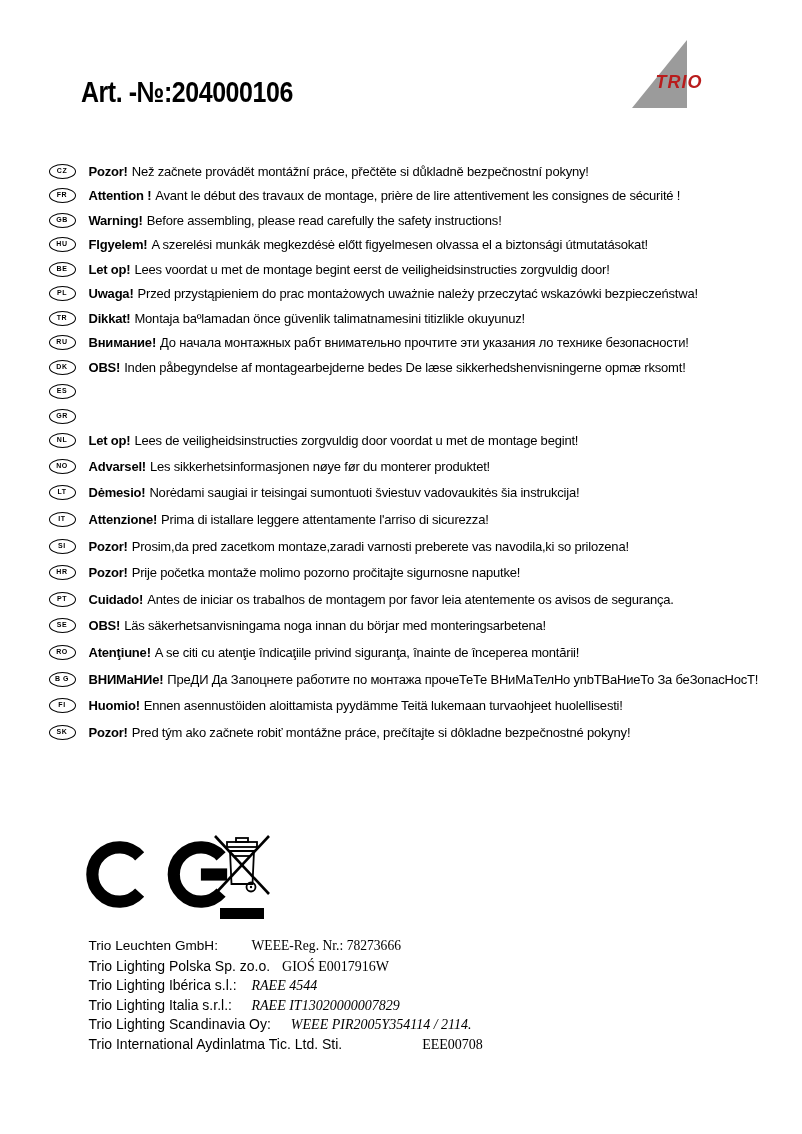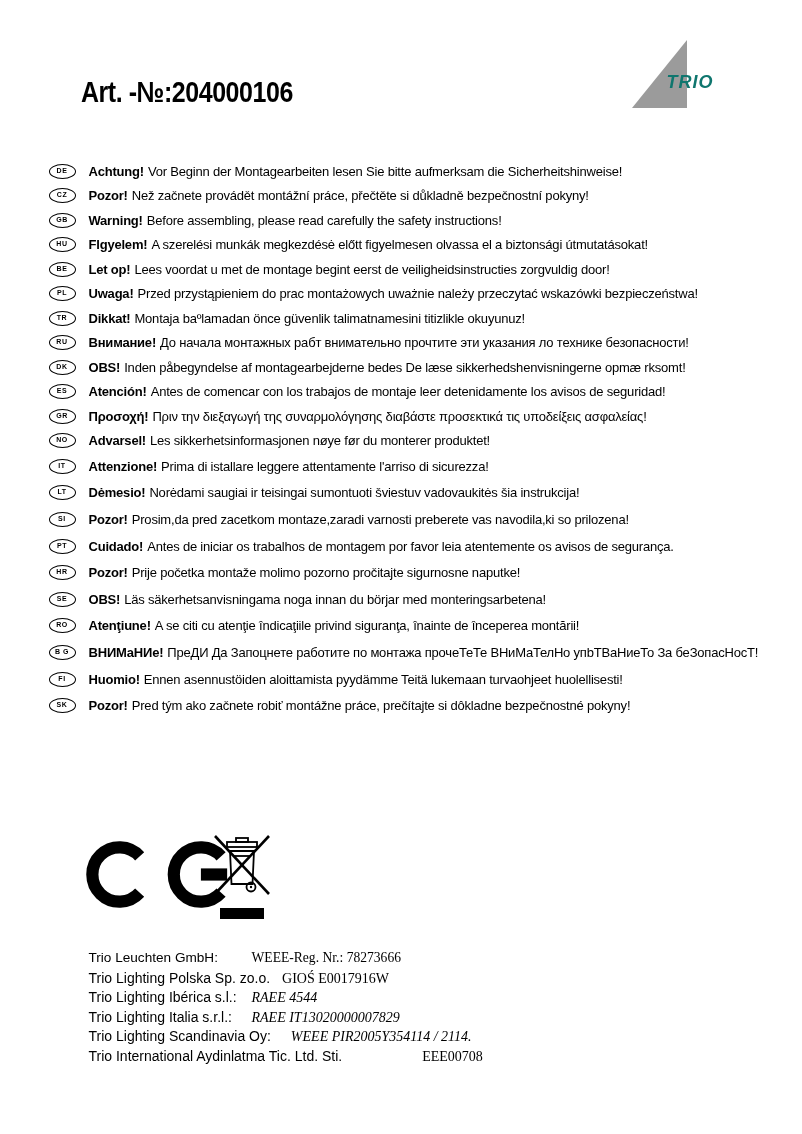--- a/index.html
+++ b/index.html
@@ -15,21 +15,21 @@
     font-size:29px; font-weight:bold; letter-spacing:-0.5px;
     transform:scaleX(0.86); transform-origin:left center; white-space:nowrap;
   }
   .logo {
     position:absolute; left:621px; top:40px; width:100px; height:70px;
   }
   .logo svg { position:absolute; left:0; top:0; }
   .logo-text {
     position:absolute; left:24px; top:32px;
     font-size:18px; font-weight:bold; font-style:italic;
-    color:#0f766e; letter-spacing:1px;margin-left:11px;
+    color:#b91c1c; letter-spacing:1px;
   }
 
   
   .warnings {
     position:absolute; left:38px; top:159px; width:740px;
     display:flex; flex-direction:column;
   }
   .warning-row { display:flex; align-items:center; height:24.5px; }
   .warnings .warning-row:nth-child(n+13) { height:26.6px; }
   .badge {
@@ -44,21 +44,21 @@
   .lead { font-weight:bold; margin-right:4px; }
 
   
   .symbols { position:absolute; left:75px; top:836px; height:90px; }
   .ce-mark { position:absolute; left:0; top:2px; }
   .weee-bin { position:absolute; left:126px; top:-4px; }
 
   
   .registrations {
     position:absolute; left:78px; top:938px; width:650px;
-    display:flex; flex-direction:column;margin-top:12px;
+    display:flex; flex-direction:column;
   }
   .reg-row { display:flex; align-items:baseline; height:19.5px; font-size:14px; }
   .registrations .reg-row:nth-child(1) { font-size:13.6px; }
   .reg-label { display:inline-block; min-width:163px; flex:0 0 auto; }
   .reg-number { white-space:nowrap;font-family:Liberation Serif, serif; }
   .reg-number.italic { font-style:italic;text-align:center; }
   .registrations .reg-row:nth-child(2) .reg-number { margin-left:12px; }
   .registrations .reg-row:nth-child(5) .reg-number { margin-left:20px; }
   .registrations .reg-row:nth-child(6) .reg-label  { min-width:0; }
   .registrations .reg-row:nth-child(6) .reg-number { margin-left:80px;text-align:right; }
@@ -72,30 +72,30 @@
 
   <div class="logo">
     <svg width="100" height="70" viewBox="0 0 100 70">
       <polygon points="55,0 55,68 0,68" fill="#9b9b9b"></polygon>
     </svg>
     <span class="logo-text">TRIO</span>
   </div>
 
   <div class="warnings">
 
-      <div class="warning-row">
-        <span class="badge">DE</span>
-        <span class="warning-text"><b class="lead">Achtung!</b><span>Vor Beginn der Montagearbeiten lesen Sie bitte aufmerksam die Sicherheitshinweise!</span></span>
-      </div>
 
       <div class="warning-row">
         <span class="badge">CZ</span>
         <span class="warning-text"><b class="lead">Pozor!</b><span>Než začnete provádět montážní práce, přečtěte si důkladně bezpečnostní pokyny!</span></span>
       </div>
 
+      <div class="warning-row">
+        <span class="badge">FR</span>
+        <span class="warning-text"><b class="lead">Attention !</b><span>Avant le début des travaux de montage, prière de lire attentivement les consignes de sécurité !</span></span>
+      </div>
 
       <div class="warning-row">
         <span class="badge">GB</span>
         <span class="warning-text"><b class="lead">Warning!</b><span>Before assembling, please read carefully the safety instructions!</span></span>
       </div>
 
       <div class="warning-row">
         <span class="badge">HU</span>
         <span class="warning-text"><b class="lead">Flgyelem!</b><span>A szerelési munkák megkezdésė előtt figyelmesen olvassa el a biztonsági útmutatásokat!</span></span>
       </div>
@@ -120,57 +120,59 @@
         <span class="warning-text"><b class="lead">Внимание!</b><span>До начала монтажных рабт внимательно прочтите эти указания ло технике безопасности!</span></span>
       </div>
 
       <div class="warning-row">
         <span class="badge">DK</span>
         <span class="warning-text"><b class="lead">OBS!</b><span>Inden påbegyndelse af montagearbejderne bedes De læse sikkerhedshenvisningerne opmæ rksomt!</span></span>
       </div>
 
       <div class="warning-row">
         <span class="badge">ES</span>
-        <span class="warning-text"><b class="lead">Atención!</b><span>Antes de comencar con los trabajos de montaje leer detenidamente los avisos de seguridad!</span></span>
       </div>
 
       <div class="warning-row">
         <span class="badge">GR</span>
-        <span class="warning-text"><b class="lead">Προσοχή!</b><span>Πριν την διεξαγωγή της συναρμολόγησης διαβάστε προσεκτικά τις υποδείξεις ασφαλείας!</span></span>
-      </div>
-
+      </div>
+
+      <div class="warning-row">
+        <span class="badge">NL</span>
+        <span class="warning-text"><b class="lead">Let op!</b><span>Lees de veiligheidsinstructies zorgvuldig door voordat u met de montage begint!</span></span>
+      </div>
 
       <div class="warning-row">
         <span class="badge">NO</span>
         <span class="warning-text"><b class="lead">Advarsel!</b><span>Les sikkerhetsinformasjonen nøye før du monterer produktet!</span></span>
       </div>
 
       <div class="warning-row">
+        <span class="badge">LT</span>
+        <span class="warning-text"><b class="lead">Dėmesio!</b><span>Norėdami saugiai ir teisingai sumontuoti šviestuv vadovaukitės šia instrukcija!</span></span>
+      </div>
+
+      <div class="warning-row">
         <span class="badge">IT</span>
         <span class="warning-text"><b class="lead">Attenzione!</b><span>Prima di istallare leggere attentamente l'arriso di sicurezza!</span></span>
       </div>
 
       <div class="warning-row">
-        <span class="badge">LT</span>
-        <span class="warning-text"><b class="lead">Dėmesio!</b><span>Norėdami saugiai ir teisingai sumontuoti šviestuv vadovaukitės šia instrukcija!</span></span>
-      </div>
-
-      <div class="warning-row">
         <span class="badge">SI</span>
         <span class="warning-text"><b class="lead">Pozor!</b><span>Prosim,da pred zacetkom montaze,zaradi varnosti preberete vas navodila,ki so prilozena!</span></span>
       </div>
 
       <div class="warning-row">
+        <span class="badge">HR</span>
+        <span class="warning-text"><b class="lead">Pozor!</b><span>Prije početka montaže molimo pozorno pročitajte sigurnosne naputke!</span></span>
+      </div>
+
+      <div class="warning-row">
         <span class="badge">PT</span>
         <span class="warning-text"><b class="lead">Cuidado!</b><span>Antes de iniciar os trabalhos de montagem por favor leia atentemente os avisos de segurança.</span></span>
-      </div>
-
-      <div class="warning-row">
-        <span class="badge">HR</span>
-        <span class="warning-text"><b class="lead">Pozor!</b><span>Prije početka montaže molimo pozorno pročitajte sigurnosne naputke!</span></span>
       </div>
 
       <div class="warning-row">
         <span class="badge">SE</span>
         <span class="warning-text"><b class="lead">OBS!</b><span>Läs säkerhetsanvisningama noga innan du börjar med monteringsarbetena!</span></span>
       </div>
 
       <div class="warning-row">
         <span class="badge">RO</span>
         <span class="warning-text"><b class="lead">Atenţiune!</b><span>A se citi cu atenţie îndicaţiile privind siguranţa, înainte de începerea montării!</span></span>

